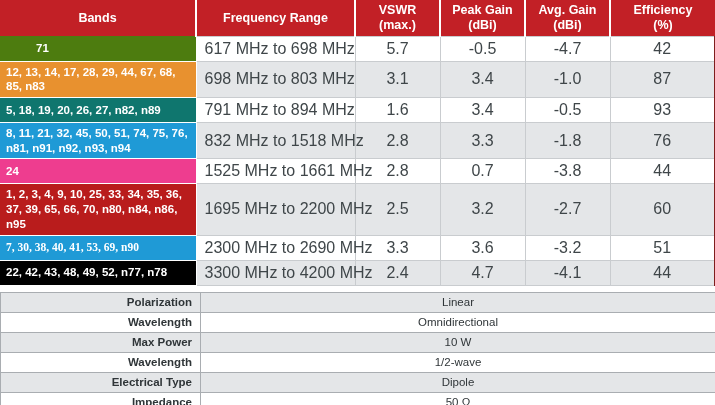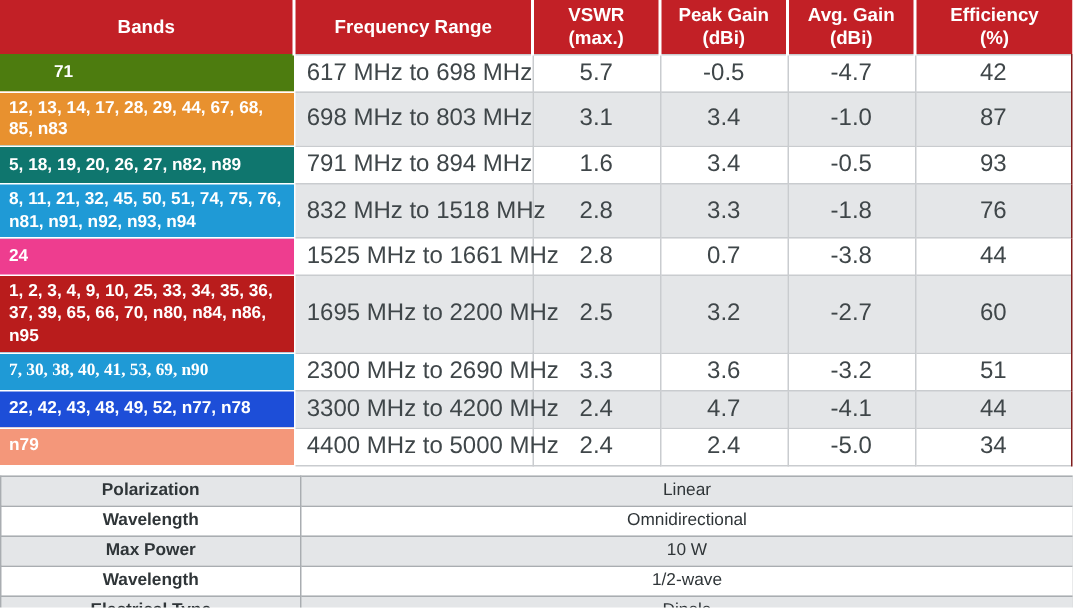--- a/index.html
+++ b/index.html
@@ -92,21 +92,21 @@
     height: 20px;
     padding: 1px 8px;
     box-sizing: border-box;
     border: 1px solid #a9adb1;
     color: #2f3538;
     vertical-align: middle;
   }
   td.spec-label {
     font-weight: bold;
     font-size: 11.5px;
-    text-align: center;
+    text-align: right;
     background: #e4e6e8;
   }
   td.spec-value {
     text-align: center;
     font-size: 11.5px;
   }
   tr.spec-row.shade td.spec-value { background: #e4e6e8; }
   tr.spec-row.light td.spec-value { background: #ffffff; }
   tr.spec-row.light td.spec-label { background: #ffffff; }
 </style>
@@ -197,34 +197,26 @@
         </tr>
         <tr class="plain">
           <td class="band-cell" style="background: rgb(31, 154, 214); font-family: Liberation Serif, serif;">7, 30, 38, 40, 41, 53, 69, n90</td>
           <td class="data-cell freq">2300 MHz to 2690 MHz</td>
           <td class="data-cell">3.3</td>
           <td class="data-cell">3.6</td>
           <td class="data-cell">-3.2</td>
           <td class="data-cell">51</td>
         </tr>
         <tr class="alt">
-          <td class="band-cell" style="background: #1d4ed8;">22, 42, 43, 48, 49, 52, n77, n78</td>
+          <td class="band-cell" style="background: #000000;">22, 42, 43, 48, 49, 52, n77, n78</td>
           <td class="data-cell freq">3300 MHz to 4200 MHz</td>
           <td class="data-cell">2.4</td>
           <td class="data-cell">4.7</td>
           <td class="data-cell">-4.1</td>
           <td class="data-cell">44</td>
-        </tr>
-        <tr class="plain">
-          <td class="band-cell" style="background: rgb(244, 151, 122);">n79</td>
-          <td class="data-cell freq">4400 MHz to 5000 MHz</td>
-          <td class="data-cell">2.4</td>
-          <td class="data-cell">2.4</td>
-          <td class="data-cell">-5.0</td>
-          <td class="data-cell">34</td>
         </tr>
       </tbody>
   </table>
 
   <div class="spacer"></div>
 
   <table class="spec-table">
     <colgroup>
         <col class="c-label">
         <col class="c-value">

